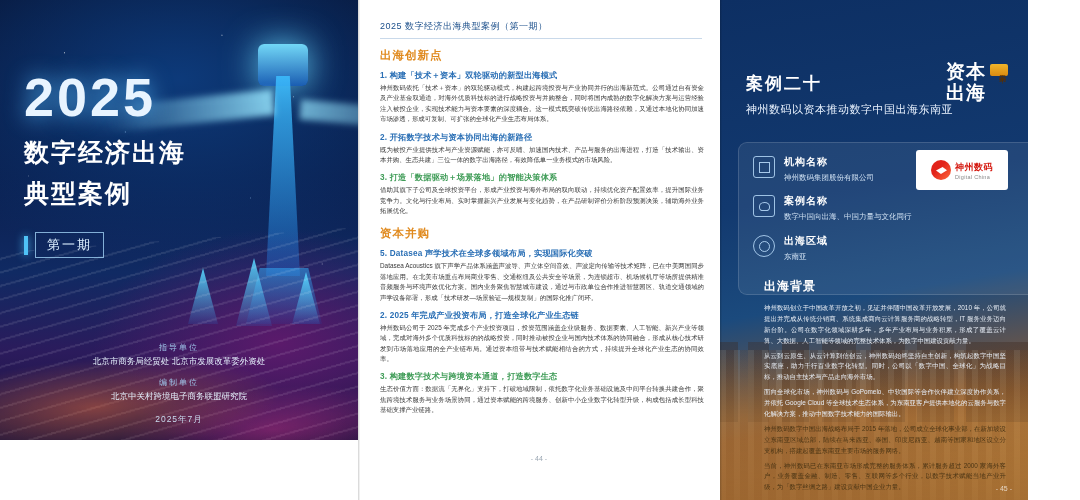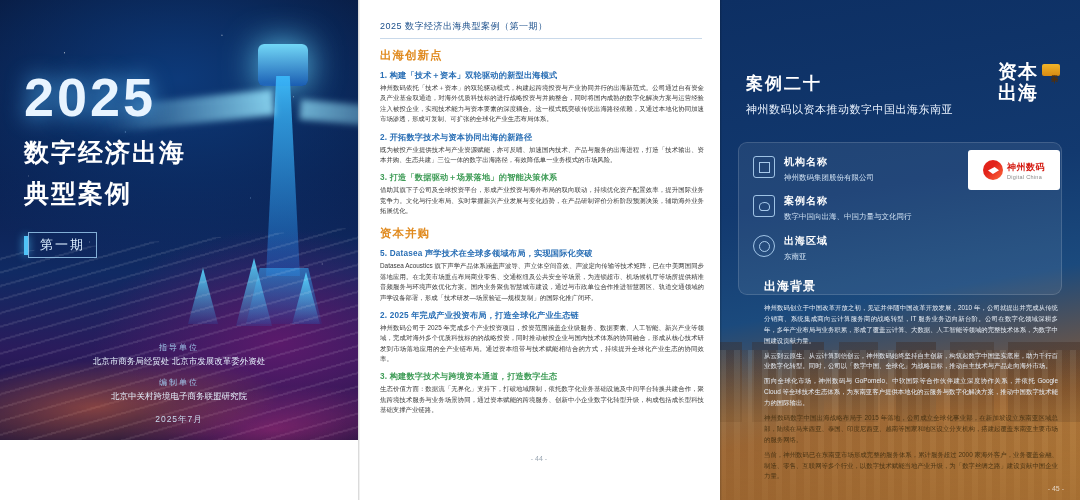--- a/index.html
+++ b/index.html
@@ -149,20 +149,21 @@
     margin-top: 8px;
     font-size: 25px;
     font-weight: bold;
     color: #ffffff;
     letter-spacing: 2px;
   }
   .issue-badge {
     margin-top: 22px;
     display: inline-flex;
     align-items: center;
+    gap: 7px;
   }
   .issue-badge .bar {
     width: 4px;
     height: 19px;
     background: #4fc3f7;
     box-shadow: 0 0 8px rgba(80,200,255,.9);
   }
   .issue-badge .txt {
     border: 1px solid rgba(170,220,255,.75);
     color: #dcefff;
@@ -240,21 +241,21 @@
     right: 0;
     bottom: 2px;
     text-align: center;
     font-size: 7px;
     color: #9aa6b2;
   }
 
   
   .right {
     position: relative;
-    width: 360px;
+    width: 308px;
     height: 500px;
     overflow: hidden;
     background: linear-gradient(170deg, #0d2f63 0%, #12396f 38%, #1b4a7d 58%, #8a5a33 80%, #c8913f 100%);
   }
   .right .cityscape {
     position: absolute;
     left: 0;
     right: 0;
     bottom: 0;
     height: 150px;

